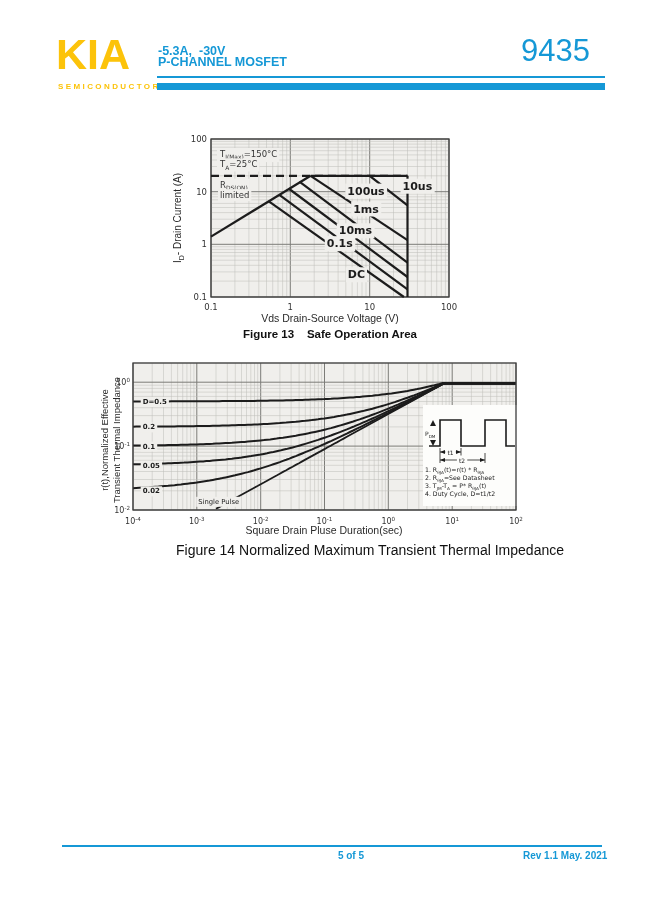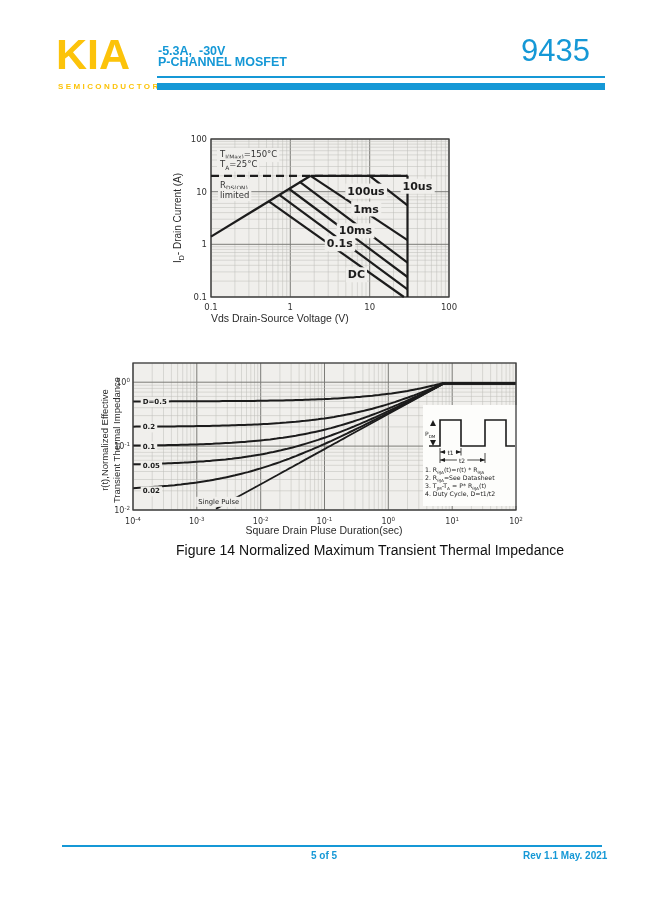--- a/index.html
+++ b/index.html
@@ -13,37 +13,37 @@
   .spec-line{position:absolute;left:158px;top:44px;font-size:12.5px;font-weight:bold;
          color:var(--blue);white-space:pre;}
   .type-line{position:absolute;left:158px;top:55px;font-size:12.5px;font-weight:bold;
          color:var(--blue);}
   .part-number{position:absolute;left:521px;top:33px;font-size:31px;font-weight:400;
          color:var(--blue);}
   .rule-thin{position:absolute;left:157px;top:76px;width:448px;height:2px;background:var(--blue);}
   .rule-thick{position:absolute;left:157px;top:83px;width:448px;height:7px;background:var(--blue);}
 
   #fig13-svg{position:absolute;left:151px;top:133px;}
-  .xlabel13{position:absolute;left:211px;top:312px;width:238px;text-align:left;
+  .xlabel13{position:absolute;left:211px;top:312px;width:238px;text-align:center;
          font-size:10.5px;color:#2a2a2a;}
   .caption13{position:absolute;left:171px;top:328px;width:318px;text-align:center;
          font-size:11.5px;font-weight:bold;color:#111;white-space:pre;}
   .ylabel13{position:absolute;left:178px;top:218px;transform:translate(-50%,-50%) rotate(-90deg);
          font-size:10px;color:#2a2a2a;white-space:nowrap;}
 
   #fig14-svg{position:absolute;left:95px;top:350px;}
   .xlabel14{position:absolute;left:164px;top:524px;width:320px;text-align:center;
          font-size:10.5px;color:#2a2a2a;}
   .caption14{position:absolute;left:84px;top:542px;width:480px;text-align:right;
          font-size:14px;font-weight:normal;color:#111;}
   .ylabel14{position:absolute;left:111px;top:440px;transform:translate(-50%,-50%) rotate(-90deg);
          font-size:9.5px;color:#2a2a2a;text-align:center;line-height:1.25;white-space:nowrap;}
 
   .footer-rule{position:absolute;left:62px;top:845px;width:540px;height:2px;background:var(--blue);}
-  .page-indicator{position:absolute;left:284px;top:850px;width:80px;text-align:center;
+  .page-indicator{position:absolute;left:284px;top:850px;width:80px;text-align:right;
          font-size:10px;font-weight:bold;color:var(--blue);}
   .revision{position:absolute;left:483px;top:850px;font-size:10px;font-weight:bold;color:var(--blue);padding-left:40px;}
 
   svg text{font-family:"DejaVu Sans","Liberation Sans",sans-serif;}
 </style>
 </head>
 <body>
 
 <div class="page">
   <div class="brand">KIA</div>
@@ -149,20 +149,21 @@
         <text x="139.3" y="177.0" font-size="8.5" font-weight="normal" text-anchor="middle" fill="#333"><tspan dy="0.0">1</tspan></text>
         <text x="218.7" y="177.0" font-size="8.5" font-weight="normal" text-anchor="middle" fill="#333"><tspan dy="0.0">10</tspan></text>
         <text x="298.0" y="177.0" font-size="8.5" font-weight="normal" text-anchor="middle" fill="#333"><tspan dy="0.0">100</tspan></text>
         <text x="56.0" y="9.0" font-size="8.5" font-weight="normal" text-anchor="end" fill="#333"><tspan dy="0.0">100</tspan></text>
         <text x="56.0" y="61.7" font-size="8.5" font-weight="normal" text-anchor="end" fill="#333"><tspan dy="0.0">10</tspan></text>
         <text x="56.0" y="114.3" font-size="8.5" font-weight="normal" text-anchor="end" fill="#333"><tspan dy="0.0">1</tspan></text>
         <text x="56.0" y="167.0" font-size="8.5" font-weight="normal" text-anchor="end" fill="#333"><tspan dy="0.0">0.1</tspan></text>
       </g>
     </svg>
   <div class="xlabel13">Vds Drain-Source Voltage (V)</div>
+  <div class="caption13">Figure 13    Safe Operation Area</div>
 
   <div class="ylabel14">
     <div>r(t),Normalized Effective</div>
     <div>Transient Thermal Impedance</div>
   </div>
   <svg id="fig14-svg" width="465" height="182">
       <g>
         <rect x="38" y="13" width="383" height="147" fill="#f0efec"></rect>
         <line x1="38.0" y1="13" x2="38.0" y2="160" stroke="#7c7c78" stroke-width="1"></line>
         <line x1="57.2" y1="13" x2="57.2" y2="160" stroke="#bcbcb8" stroke-width="0.5"></line>

